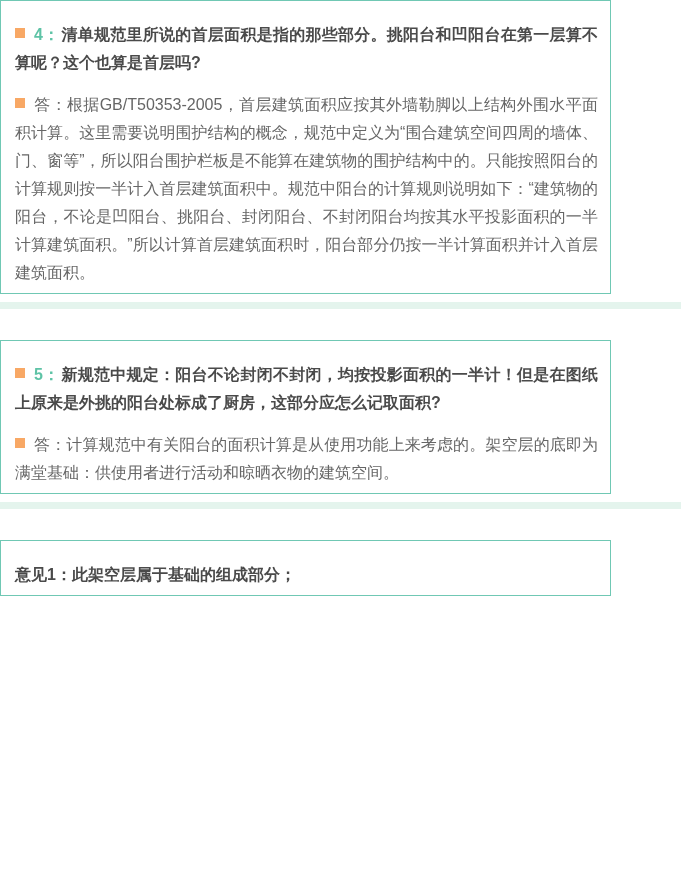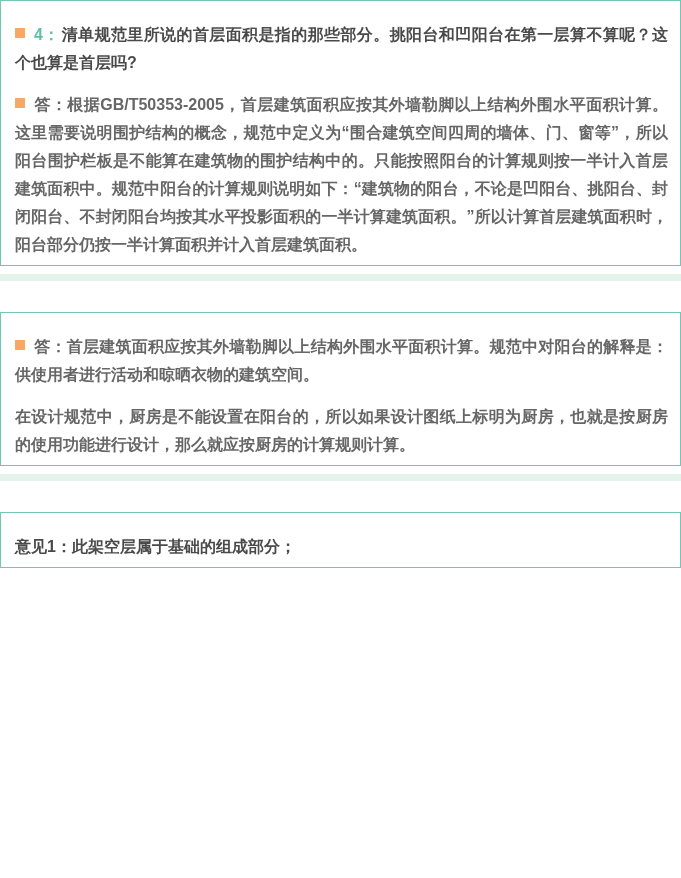--- a/index.html
+++ b/index.html
@@ -11,42 +11,42 @@
     width: 681px;
     height: 878px;
     overflow: hidden;
     font-family: "Liberation Sans", sans-serif;
   }
   #page {
     width: 681px;
   }
   .card {
     box-sizing: border-box;
-    width: 681px;
+    width: 611px;
     background: #ffffff;
     border: 1px solid var(--border-teal, #70c8b4);
     padding: 20px 12px 6px 14px;
   }
   .card p.block {
     margin: 0 0 14px 0;
     font-size: 16px;
     line-height: 28px;
     text-align: justify;
     text-justify: inter-ideograph;
   }
   .card p.block:last-child {
     margin-bottom: 0;
   }
   p.kind-question, p.kind-opinion {
     color: var(--question-color, #4a4a4a);
     font-weight: bold;
   }
   p.kind-answer, p.kind-plain {
     color: var(--answer-color, #666666);
-    font-weight: bold;
+    font-weight: normal;
   }
   .bullet {
     display: inline-block;
     width: 10px;
     height: 10px;
     background: var(--bullet-orange, #f8a865);
     margin-right: 9px;
     vertical-align: 2px;
   }
   .label-num {
@@ -64,20 +64,20 @@
 </head>
 <body>
 
 <div id="page">
     <section class="card">
       <p class="block kind-question"><span class="bullet"></span><span class="label-num">4：</span><span>清单规范里所说的首层面积是指的那些部分。挑阳台和凹阳台在第一层算不算呢？这个也算是首层吗?</span></p>
       <p class="block kind-answer"><span class="bullet"></span><span class="label-ans">答：</span><span>根据GB/T50353-2005，首层建筑面积应按其外墙勒脚以上结构外围水平面积计算。这里需要说明围护结构的概念，规范中定义为“围合建筑空间四周的墙体、门、窗等”，所以阳台围护栏板是不能算在建筑物的围护结构中的。只能按照阳台的计算规则按一半计入首层建筑面积中。规范中阳台的计算规则说明如下：“建筑物的阳台，不论是凹阳台、挑阳台、封闭阳台、不封闭阳台均按其水平投影面积的一半计算建筑面积。”所以计算首层建筑面积时，阳台部分仍按一半计算面积并计入首层建筑面积。</span></p>
     </section>
     <div class="shadow-bar"></div>
     <section class="card">
-      <p class="block kind-answer"><span class="bullet"></span><span class="label-ans">答：</span><span>首层建筑面积应按其外墙勒脚以上结构外围水平面积计算。规范中对阳台的解释是：供使用者进行活动和晾晒衣物的建筑空间。</span></p>
-      <p class="block kind-plain"><span>在设计规范中，厨房是不能设置在阳台的，所以如果设计图纸上标明为厨房，也就是按厨房的使用功能进行设计，那么就应按厨房的计算规则计算。</span></p>
+      <p class="block kind-question"><span class="bullet"></span><span class="label-num">5：</span><span>新规范中规定：阳台不论封闭不封闭，均按投影面积的一半计！但是在图纸上原来是外挑的阳台处标成了厨房，这部分应怎么记取面积?</span></p>
+      <p class="block kind-answer"><span class="bullet"></span><span class="label-ans">答：</span><span>计算规范中有关阳台的面积计算是从使用功能上来考虑的。架空层的底即为满堂基础：供使用者进行活动和晾晒衣物的建筑空间。</span></p>
     </section>
     <div class="shadow-bar"></div>
     <section class="card">
       <p class="block kind-opinion"><span>意见1：此架空层属于基础的组成部分；</span></p>
     </section>
   </div>
 
 </body></html>

